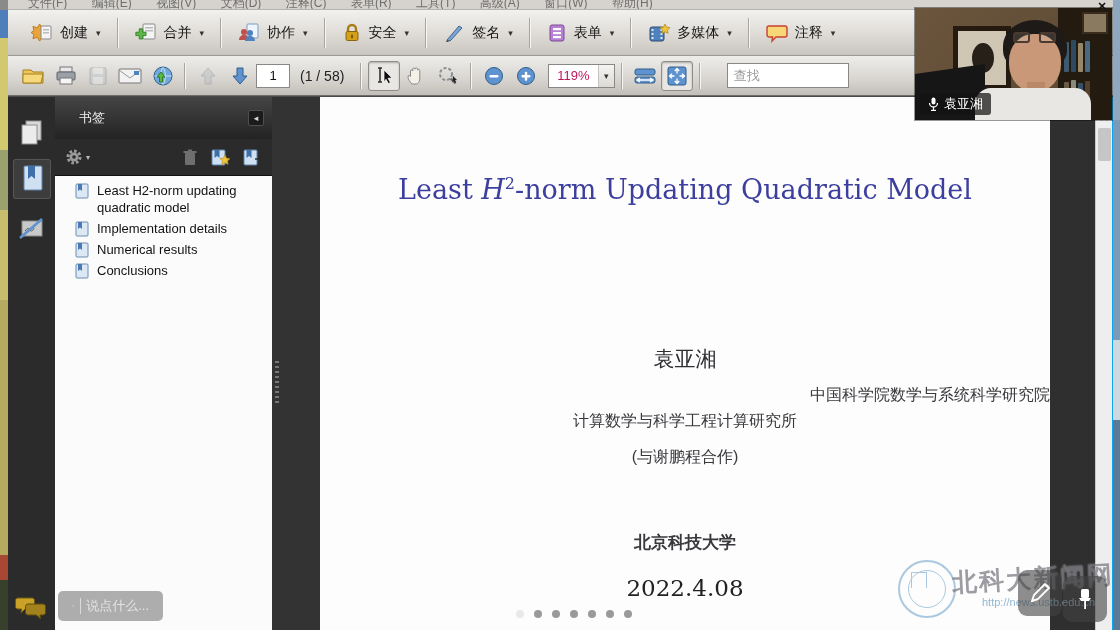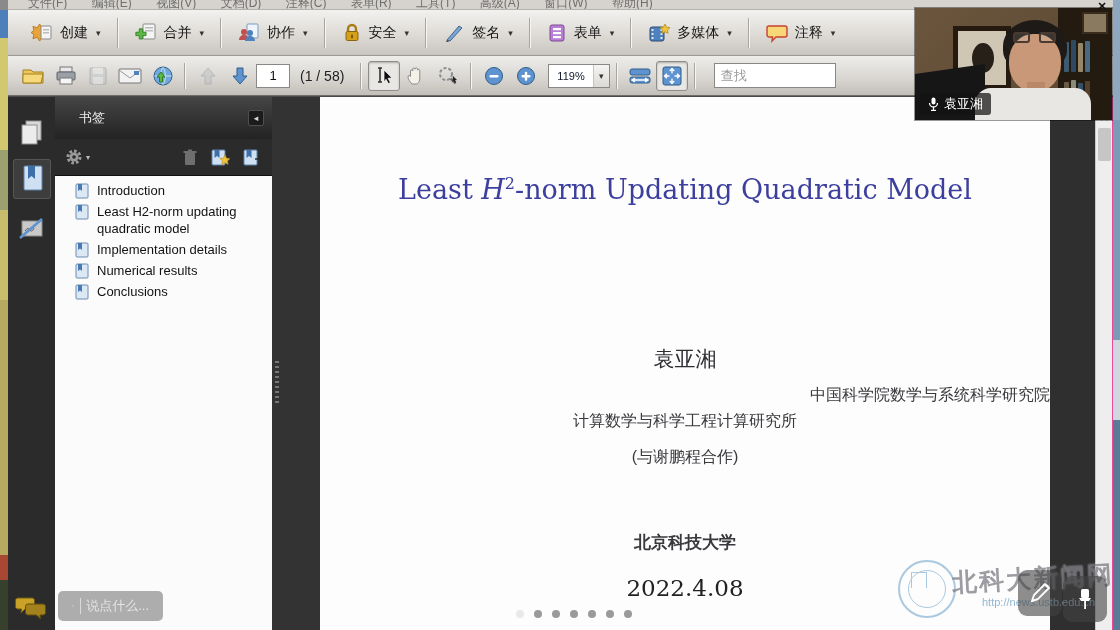--- a/index.html
+++ b/index.html
@@ -30,27 +30,27 @@
   
   .toolbar2 { position:absolute; left:0; top:56px; width:100%; height:40px; display:flex; align-items:center; padding-left:10px;
     background:linear-gradient(180deg,#eeedeb 0%,#d8d5d0 60%,#c2bfb9 100%); border-bottom:1px solid #6f6d6a; }
   .tb2-btn { display:flex; align-items:center; justify-content:center; width:32px; height:30px; border-radius:3px; }
   .tb2-btn.pressed { background:#e9e7e3; border:1px solid #8f8d89; box-shadow:inset 0 1px 2px rgba(0,0,0,.25); }
   .tb2-btn.disabled { opacity:.45; }
   .tb2-sep { width:0; height:26px; border-left:1px solid #a8a5a0; border-right:1px solid #f7f6f4; margin:0 6px; }
   .page-input { width:34px; height:24px; text-align:center; font-size:13px; border:1px solid #8a8884; background:#fff; color:#111; }
   .page-count { font-size:14px; color:#222; margin:0 10px; white-space:nowrap; }
   .zoom-box { display:flex; align-items:center; height:24px; background:#fff; border:1px solid #8a8884; margin-left:6px; }
-  .zoom-val { font-size:11px; color:#0f172a; padding:0 8px; min-width:42px; }
+  .zoom-val { font-size:13px; color:#be185d; padding:0 8px; min-width:42px; }
   .zoom-caret { width:16px; height:100%; display:flex; align-items:center; justify-content:center; font-size:9px; color:#333; border-left:1px solid #c5c3bf; background:linear-gradient(#f5f4f2,#dcdad6); }
-  .find-input { width:122px; height:25px; border:1px solid #8a8884; background:#fff; font-size:13px; padding:0 6px; color:#111; margin-left:12px; }
+  .find-input { width:122px; height:25px; border:1px solid #8a8884; background:#fff; font-size:13px; padding:0 6px; color:#111; margin-left:20px; }
   .find-input::placeholder { color:#9a9a9a; }
 
   
-  .main { position:absolute; left:0; top:96px; width:100%; height:534px; display:flex; background:#ec4899; border-top:1px solid #4a4a4a; }
+  .main { position:absolute; left:0; top:96px; width:100%; height:534px; display:flex; background:#0ea5e9; border-top:1px solid #4a4a4a; }
 
   .nav-tabs { width:47px; height:100%; background:#2b2b2b; position:relative; flex:none; }
   .nav-tab { position:absolute; left:5px; width:38px; height:40px; display:flex; align-items:center; justify-content:center; border-radius:3px; }
   .nav-tab.selected { background:#3d3d3d; box-shadow:inset 0 0 0 1px #555; }
   .chat-bubbles { position:absolute; left:7px; bottom:8px; }
 
   .bm-panel { width:217px; height:100%; flex:none; display:flex; flex-direction:column; background:#262626; }
   .bm-header { height:42px; display:flex; align-items:center; padding:0 8px 0 24px; background:linear-gradient(180deg,#454545,#232323); color:#ece><!-- -->; }
   .bm-title { color:#ececec; font-size:13px; flex:1; }
   .bm-collapse { width:16px; height:16px; background:#1b1b1b; border:1px solid #4f4f4f; color:#d8d8d8; font-size:9px; display:flex; align-items:center; justify-content:center; border-radius:2px; }
@@ -425,29 +425,20 @@
             </span>
           <span class="bm-tool" style="margin-right:0;">
               <svg width="20" height="20" viewBox="0 0 20 20">
                 <rect x="2" y="3" width="13" height="15" rx="1" fill="#cfe0f2" stroke="#5c82ab"></rect>
                 <path d="M4.5 3v8l2.5-2 2.5 2V3z" fill="#3f6fa8"></path>
                 <path d="M13 12h6M16.5 9.5l3 2.5-3 2.5" stroke="#2b2b2b" stroke-width="1.4" fill="none"></path>
               </svg>
             </span>
         </div>
         <div class="bm-list">
-          <div class="bm-item">
-            <span>
-                <svg width="14" height="16" viewBox="0 0 14 16">
-                  <rect x="1" y="1" width="12" height="14" rx="1" fill="#dce9f5" stroke="#6a8cb0"></rect>
-                  <path d="M3 1v7l2-1.6L7 8V1z" fill="#4a7ab5"></path>
-                </svg>
-              </span>
-            <span class="bm-item-label">Introduction</span>
-          </div>
           <div class="bm-item">
             <span>
                 <svg width="14" height="16" viewBox="0 0 14 16">
                   <rect x="1" y="1" width="12" height="14" rx="1" fill="#dce9f5" stroke="#6a8cb0"></rect>
                   <path d="M3 1v7l2-1.6L7 8V1z" fill="#4a7ab5"></path>
                 </svg>
               </span>
             <span class="bm-item-label">Least H2-norm updating quadratic model</span>
           </div>
           <div class="bm-item">

